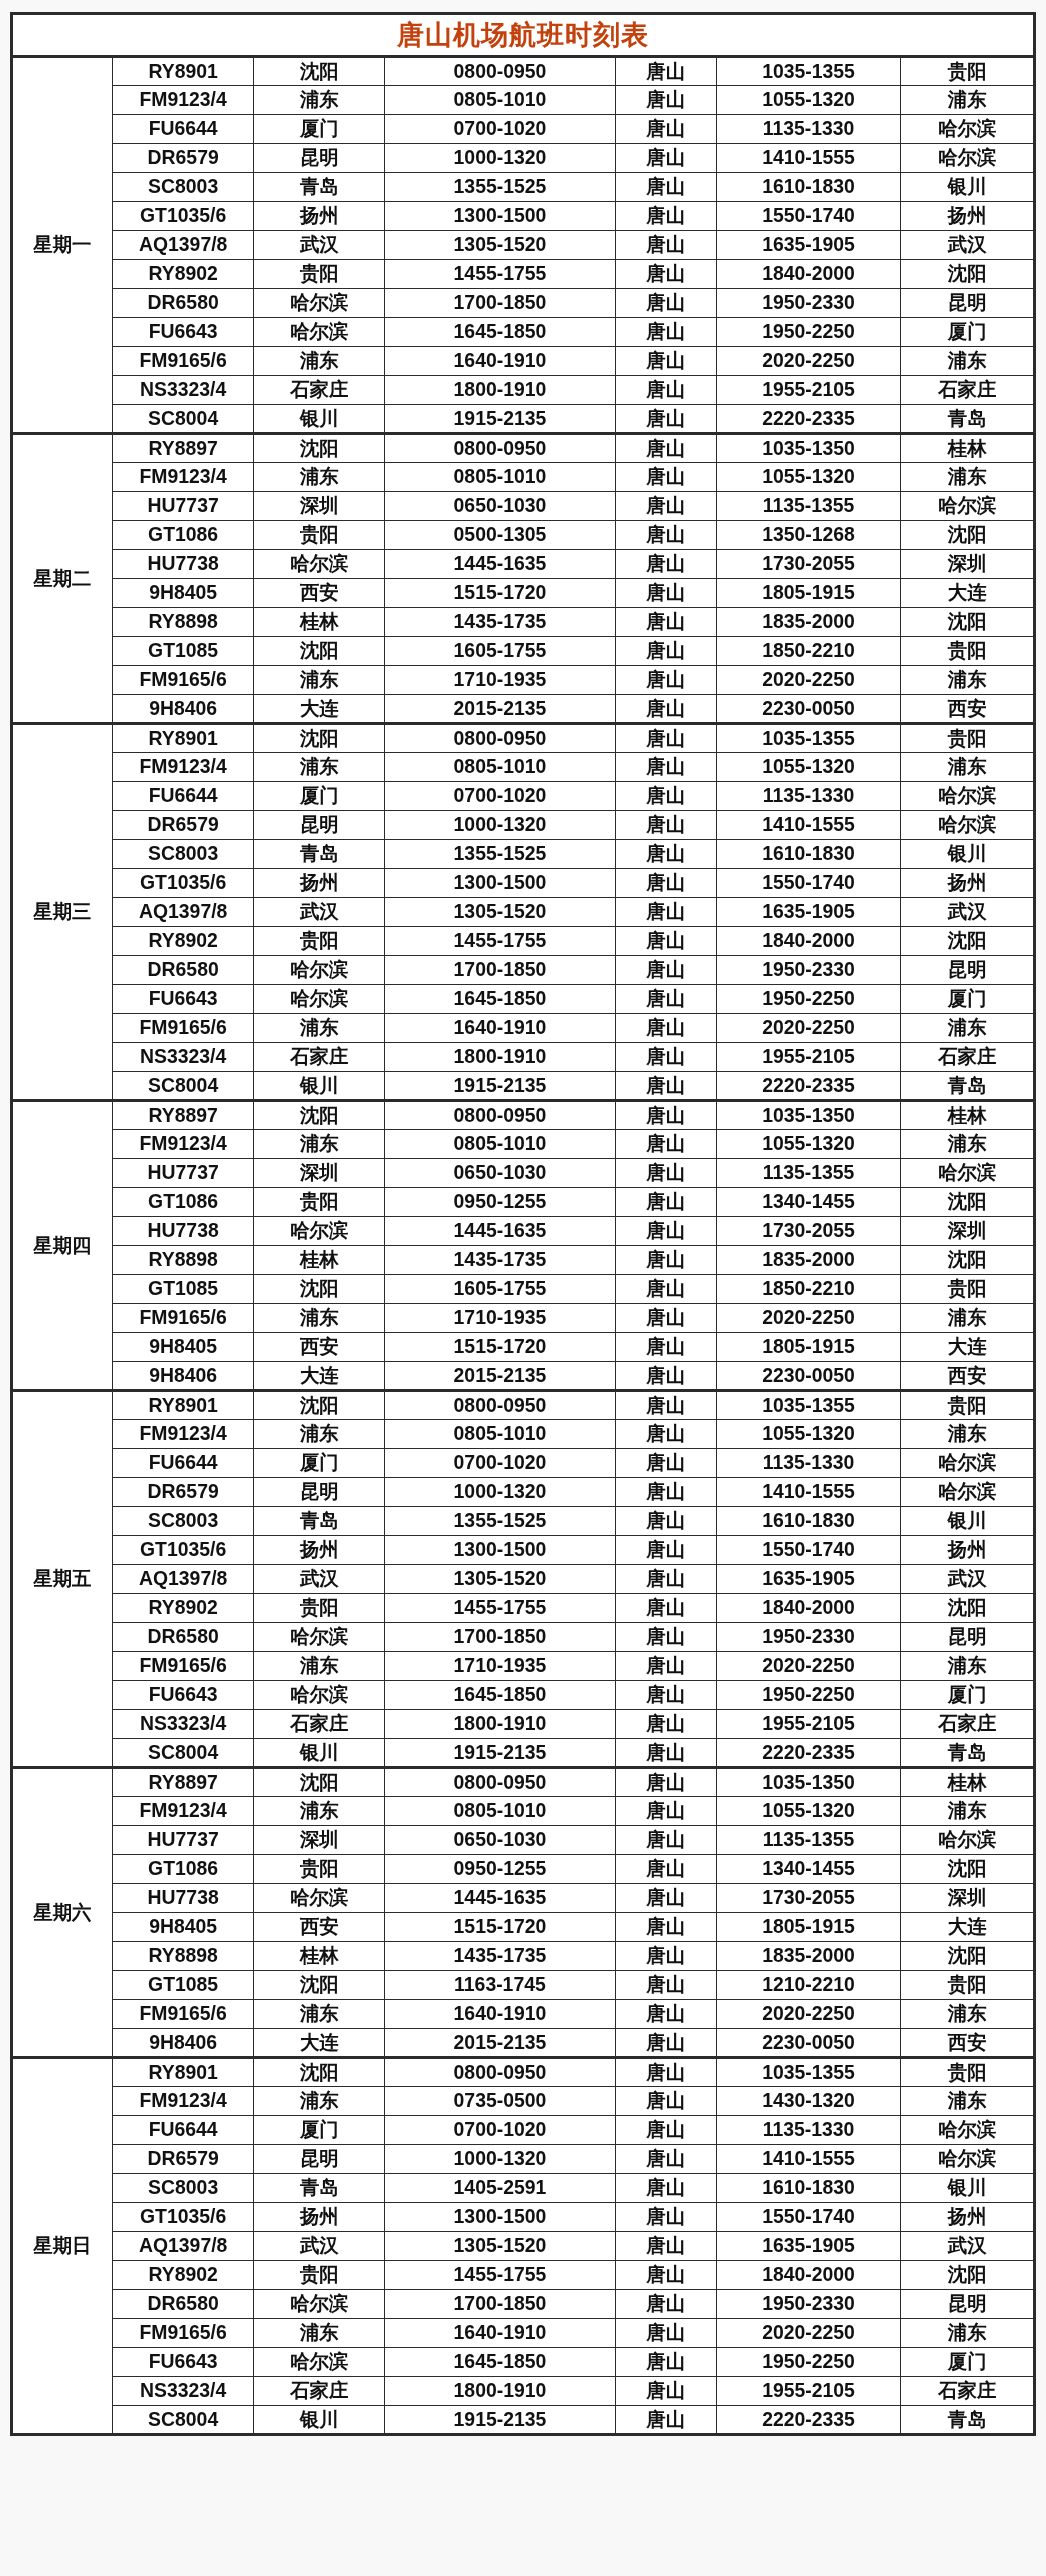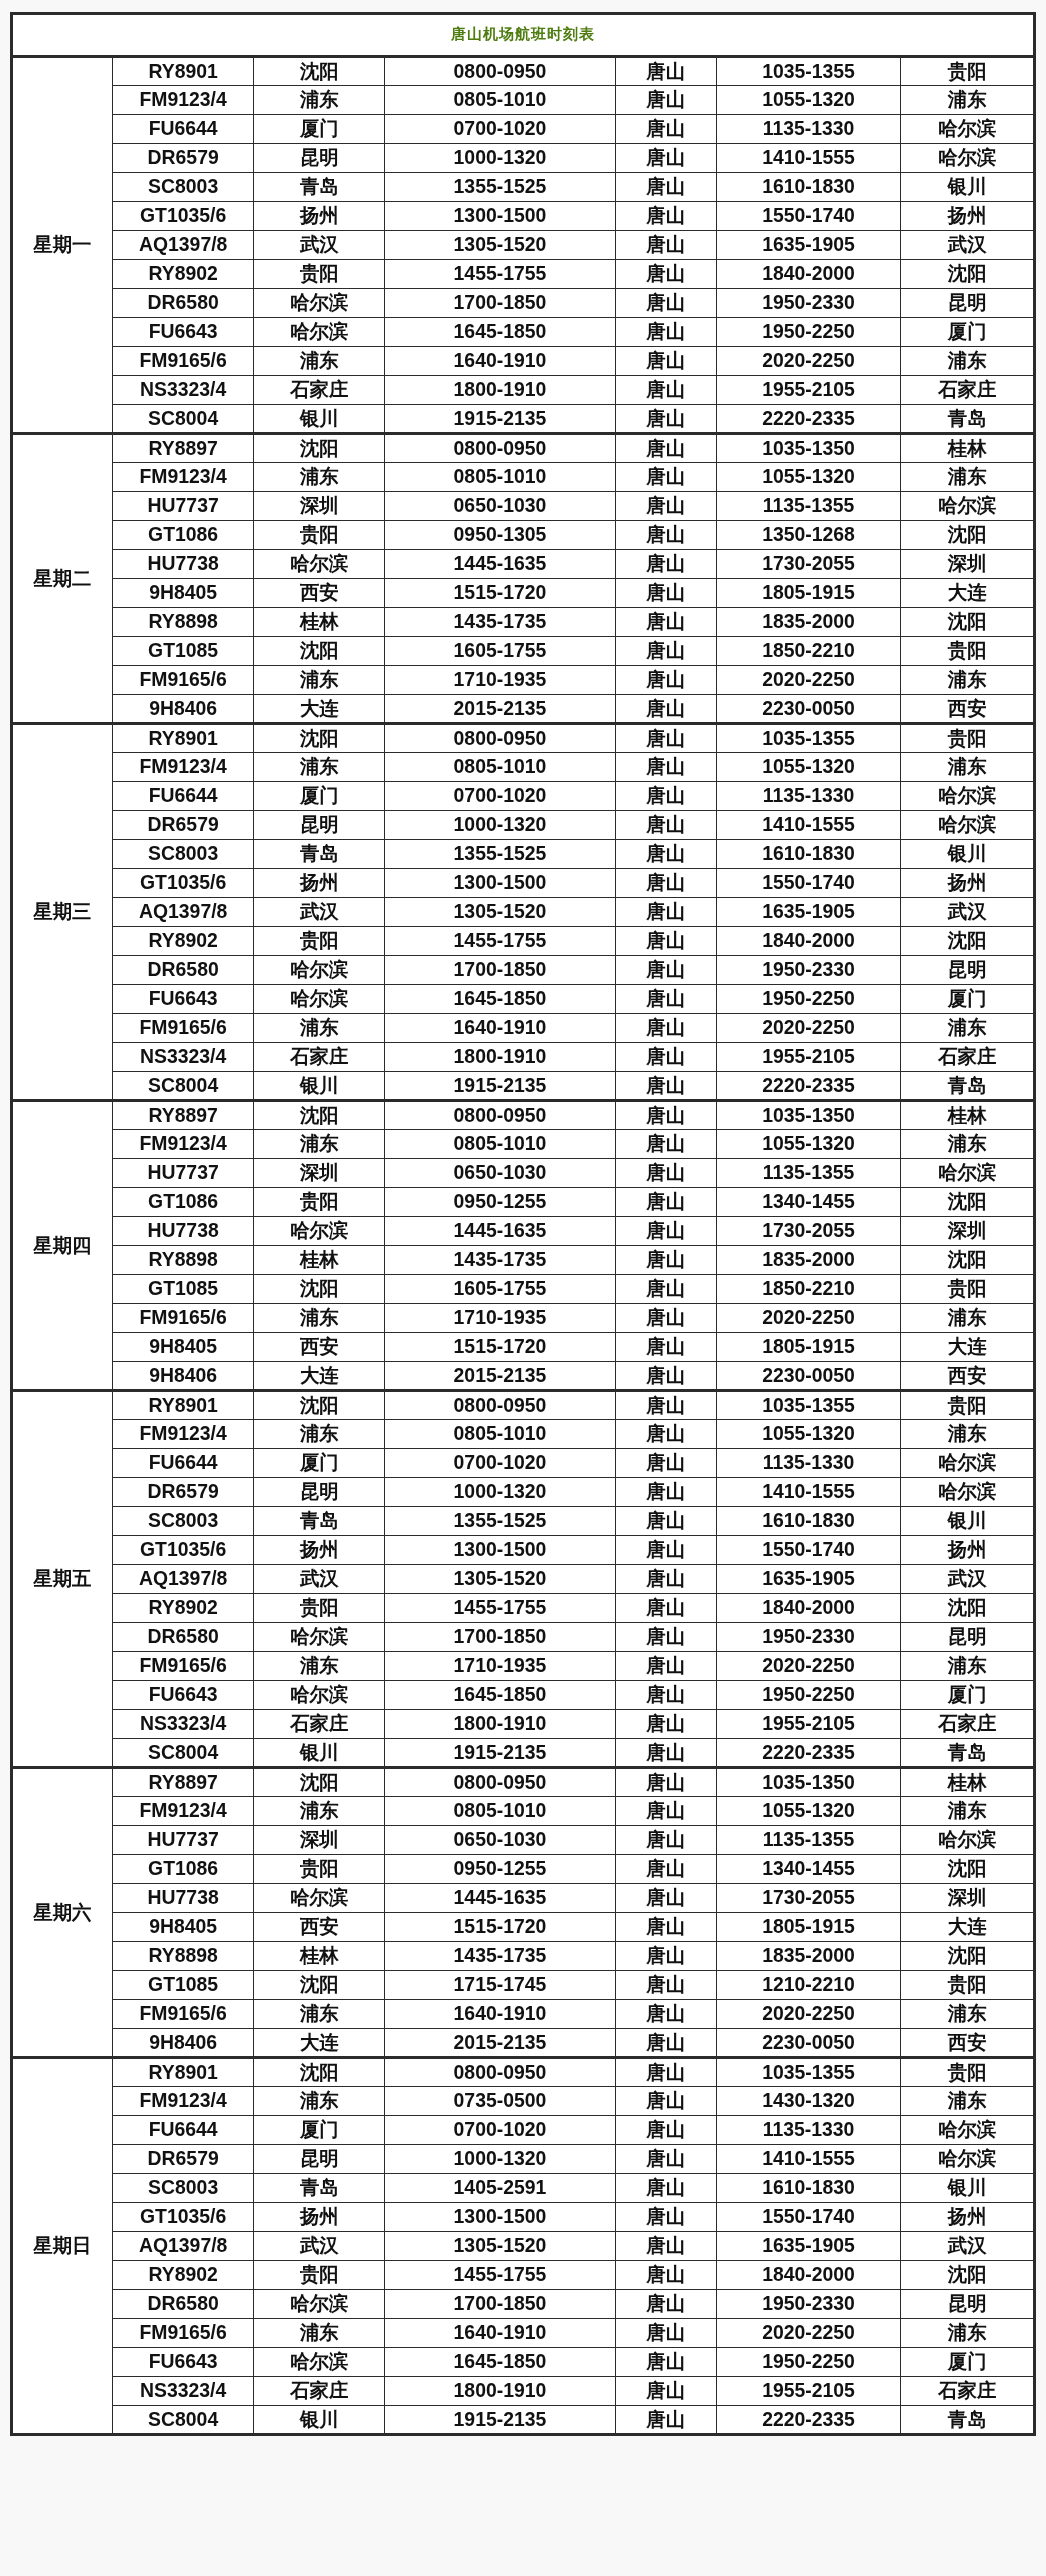--- a/index.html
+++ b/index.html
@@ -33,25 +33,25 @@
     font-weight:bold;
     font-size:19.4px;
     height:29px;
     padding:0 1.9px;
     overflow:hidden;
     white-space:nowrap;
     color:var(--text);
     background:var(--cellbg);
   }
   tr.title-row td{
-    font-size:15px;
+    font-size:27px;
     height:43px;
     letter-spacing:1px;
     border-bottom:2.9px solid var(--border);
-    color:#4d7c0f;
+    color:#c2410c;
   }
   tr.group-start td{
     border-top:3.9px solid var(--border);
     margin-left:20px;
   }
   td.day-cell{
     font-size:19.4px;
   }
 </style>
 </head>
@@ -198,21 +198,21 @@
           <td>HU7737</td>
           <td>深圳</td>
           <td>0650-1030</td>
           <td>唐山</td>
           <td>1135-1355</td>
           <td>哈尔滨</td>
         </tr>
         <tr>
           <td>GT1086</td>
           <td>贵阳</td>
-          <td>0950-1305</td>
+          <td>0500-1305</td>
           <td>唐山</td>
           <td>1350-1268</td>
           <td>沈阳</td>
         </tr>
         <tr>
           <td>HU7738</td>
           <td>哈尔滨</td>
           <td>1445-1635</td>
           <td>唐山</td>
           <td>1730-2055</td>
@@ -602,21 +602,21 @@
           <td>RY8898</td>
           <td>桂林</td>
           <td>1435-1735</td>
           <td>唐山</td>
           <td>1835-2000</td>
           <td>沈阳</td>
         </tr>
         <tr>
           <td>GT1085</td>
           <td>沈阳</td>
-          <td>1715-1745</td>
+          <td>1163-1745</td>
           <td>唐山</td>
           <td>1210-2210</td>
           <td>贵阳</td>
         </tr>
         <tr>
           <td>FM9165/6</td>
           <td>浦东</td>
           <td>1640-1910</td>
           <td>唐山</td>
           <td>2020-2250</td>

